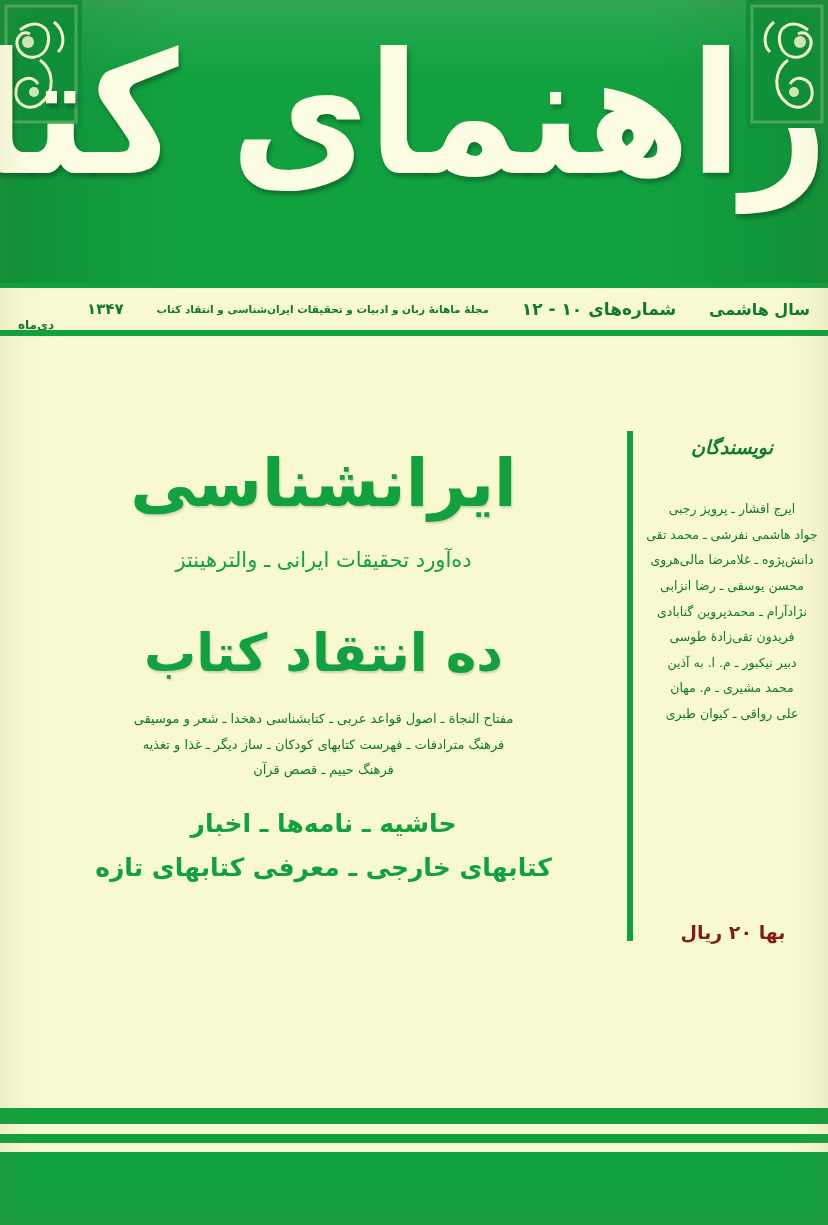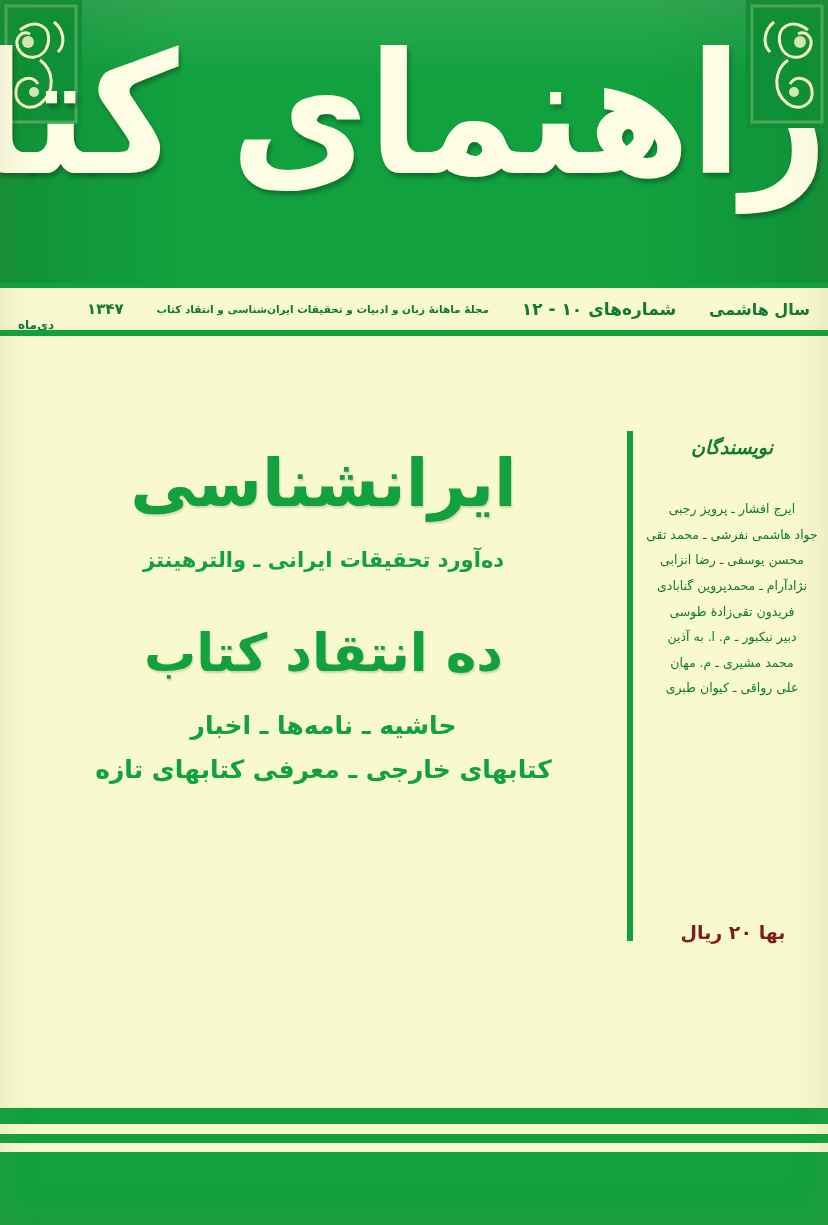--- a/index.html
+++ b/index.html
@@ -155,21 +155,21 @@
   .headline-1 {
     color: #12a13f;
     font-size: 66px;
     font-weight: bold;
     line-height: 1.15;
     text-shadow: 1px 2px 2px rgba(0,0,0,0.15);
   }
   .sub-1 {
     color: #12a13f;
     font-size: 21px;
-    font-weight: bold;
+    font-weight: normal;
     margin-top: 26px;
     letter-spacing: 0.5px;
   }
   .headline-2 {
     color: #12a13f;
     font-size: 52px;
     font-weight: bold;
     margin-top: 50px;
     line-height: 1.2;
     text-shadow: 1px 2px 2px rgba(0,0,0,0.15);
@@ -269,36 +269,42 @@
 
   <div class="body-area">
 
     <div class="v-divider"></div>
 
     <div class="authors-col">
       <div class="authors-heading">نویسندگان</div>
       <div class="authors-list">
         <div>ایرج افشار ـ پرویز رجبی</div>
         <div>جواد هاشمی نفرشی ـ محمد تقی</div>
+        <div>دانش‌پژوه ـ غلامرضا ما‌لی‌هروی</div>
         <div>محسن یوسفی ـ رضا انزابی</div>
         <div>نژادآرام ـ محمدپروین گنابادی</div>
         <div>فریدون تقی‌زادهٔ طوسی</div>
         <div>دبیر نیکبور ـ م. ا. به آذین</div>
         <div>محمد مشیری ـ م. مهان</div>
         <div>علی رواقی ـ کیوان طبری</div>
       </div>
     </div>
 
     <div class="price">بها ۲۰ ریال</div>
 
     <div class="main-col">
       <div class="headline-1">ایرانشناسی</div>
       <div class="sub-1">ده‌آورد تحقیقات ایرانی ـ والترهینتز</div>
       <div class="headline-2">ده انتقاد کتاب</div>
 
+      <div class="review-lines">
+        <div>مفتاح النجاة  ـ  اصول قواعد عربی  ـ  کتابشناسی دهخدا  ـ  شعر و موسیقی</div>
+        <div>فرهنگ مترادفات ـ فهرست کتابهای کودکان ـ ساز دیگر ـ غذا و تغذیه</div>
+        <div>فرهنگ حییم ـ قصص قرآن</div>
+      </div>
 
       <div class="footer-lines">
         <div>حاشیه ـ نامه‌ها ـ اخبار</div>
         <div>کتابهای خارجی ـ معرفی کتابهای تازه</div>
       </div>
     </div>
   </div>
 
   <div class="band b1"></div>
   <div class="band-gap gap1"></div>

